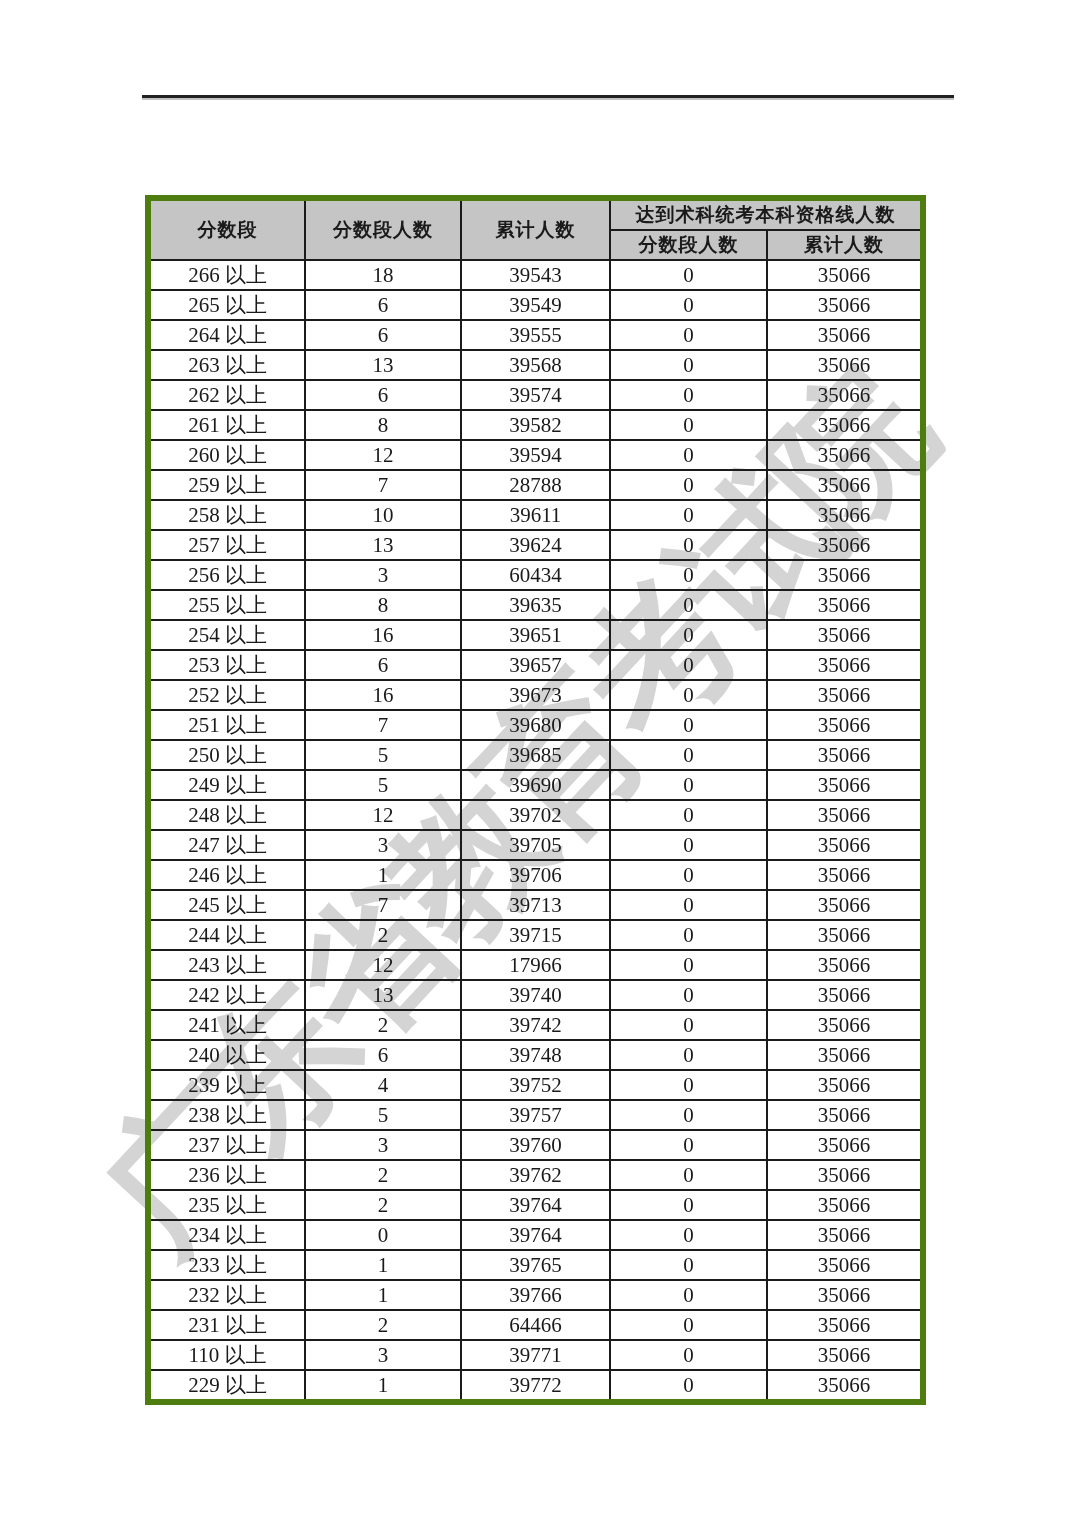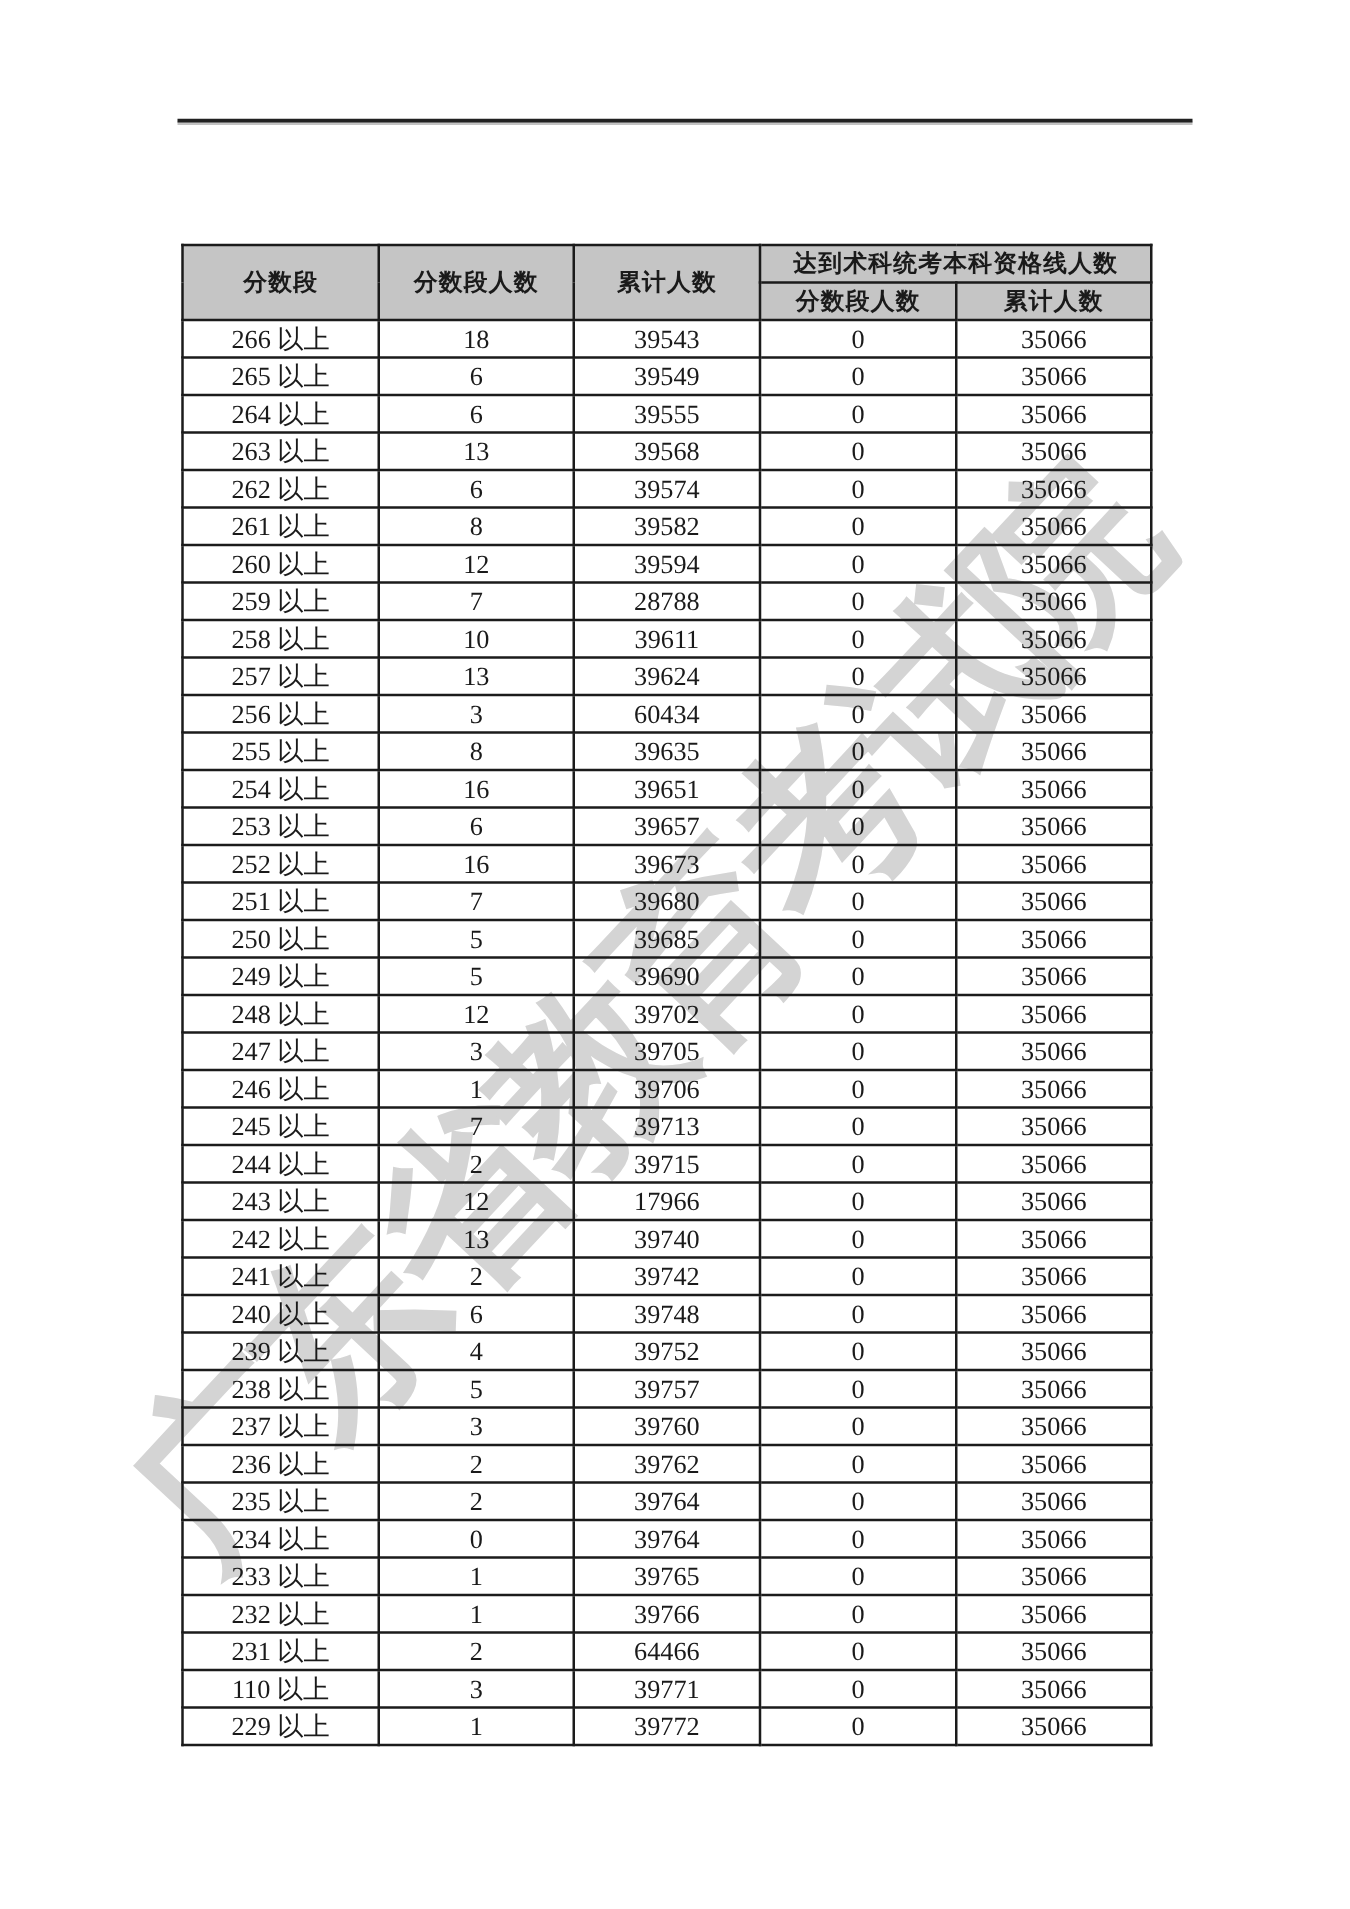--- a/index.html
+++ b/index.html
@@ -40,21 +40,21 @@
   table.score-table {
     position: absolute;
     left: 145px;
     top: 195px;
     width: 775px;
     border-collapse: collapse;
     table-layout: fixed;
     z-index: 2;
     background: transparent;
   }
-  table.score-table { border: 2px solid #4d7c0f; padding-left: 32px; }
+  table.score-table { border: 6px solid #4d7c0f; padding-left: 32px; }
   .score-table th, .score-table td {
     border: 2px solid #1b1b1b;
     text-align: center;
     vertical-align: middle;
     padding: 0;
   }
   .score-table th {
     background: #c5c5c5;
     height: 28px;
     font-size: 19px;

